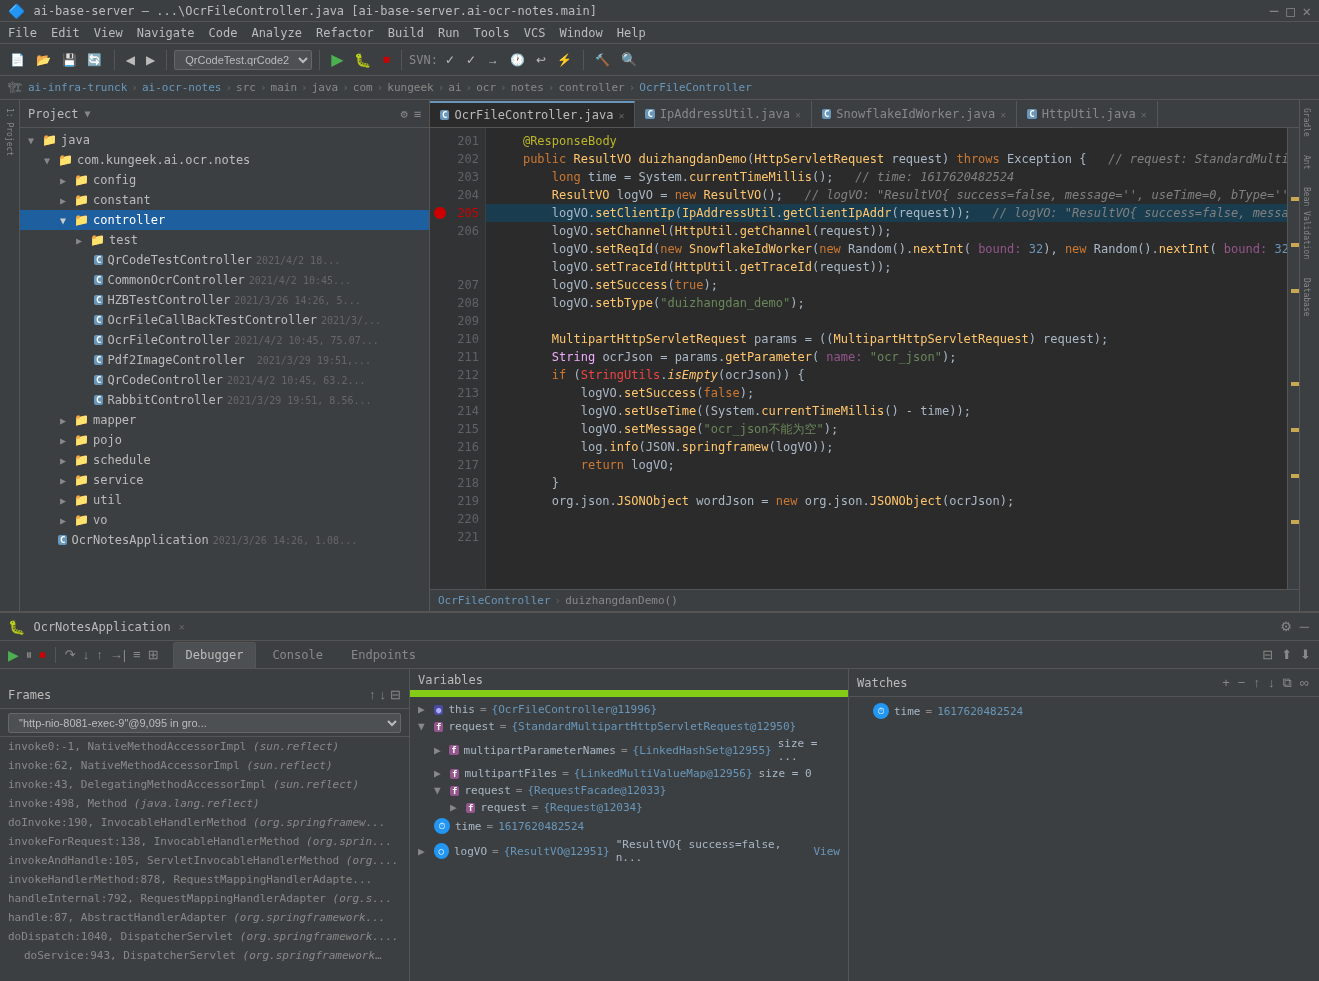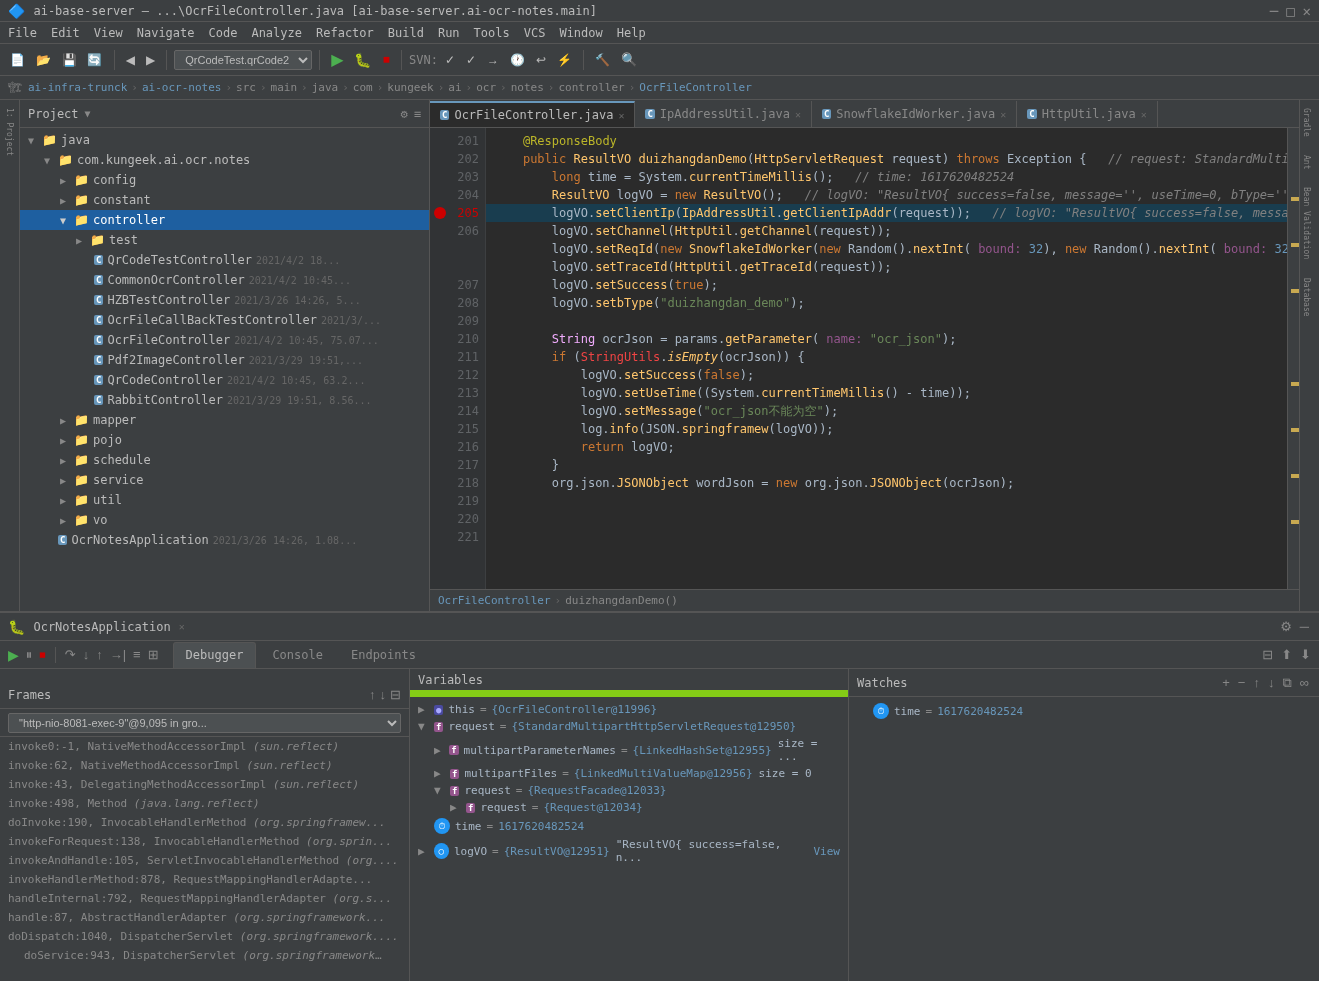--- a/index.html
+++ b/index.html
@@ -251,21 +251,21 @@
           <span style="width:14px;display:inline-block;"></span>
           <span style="background:#6897bb;color:#fff;font-size:9px;padding:0 2px;border-radius:2px;margin-right:4px;font-weight:bold;">C</span>
           <span style="color:#bbbbbb;">OcrFileController</span>
           <span style="font-size:10px;color:#666;margin-left:4px;">2021/4/2 10:45, 75.07...</span>
         </div>
 
         <div class="tree-item" style="padding-left:60px;">
           <span style="width:14px;display:inline-block;"></span>
           <span style="background:#6897bb;color:#fff;font-size:9px;padding:0 2px;border-radius:2px;margin-right:4px;font-weight:bold;">C</span>
           <span style="color:#bbbbbb;">Pdf2ImageController</span>
-          <span style="font-size:10px;color:#666;margin-left:4px;">2021/3/29 19:51,...</span>
+          <span style="font-size:10px;color:#666;margin-left:12px;">2021/3/29 19:51,...</span>
         </div>
 
         <div class="tree-item" style="padding-left:60px;">
           <span style="width:14px;display:inline-block;"></span>
           <span style="background:#6897bb;color:#fff;font-size:9px;padding:0 2px;border-radius:2px;margin-right:4px;font-weight:bold;">C</span>
           <span style="color:#bbbbbb;">QrCodeController</span>
           <span style="font-size:10px;color:#666;margin-left:4px;">2021/4/2 10:45, 63.2...</span>
         </div>
 
         <div class="tree-item" style="padding-left:60px;">
@@ -414,20 +414,21 @@
           <div style="height:18px;padding:0 8px;white-space:pre;overflow:hidden;">        logVO.<span style="color:#ffc66d;">setReqId</span>(<span style="color:#cc7832;">new</span> <span style="color:#ffc66d;">SnowflakeIdWorker</span>(<span style="color:#cc7832;">new</span> Random().<span style="color:#ffc66d;">nextInt</span>( <span style="color:#94558d;">bound:</span> <span style="color:#6897bb;">32</span>), <span style="color:#cc7832;">new</span> Random().<span style="color:#ffc66d;">nextInt</span>( <span style="color:#94558d;">bound:</span> <span style="color:#6897bb;">32</span>)).ne...</div>
 
           <div style="height:18px;padding:0 8px;white-space:pre;overflow:hidden;">        logVO.<span style="color:#ffc66d;">setTraceId</span>(<span style="color:#ffc66d;">HttpUtil</span>.<span style="color:#ffc66d;">getTraceId</span>(request));</div>
 
           <div style="height:18px;padding:0 8px;white-space:pre;overflow:hidden;">        logVO.<span style="color:#ffc66d;">setSuccess</span>(<span style="color:#cc7832;">true</span>);</div>
 
           <div style="height:18px;padding:0 8px;white-space:pre;overflow:hidden;">        logVO.<span style="color:#ffc66d;">setbType</span>(<span style="color:#6a8759;">"duizhangdan_demo"</span>);</div>
 
           <div style="height:18px;padding:0 8px;white-space:pre;"></div>
 
+          <div style="height:18px;padding:0 8px;white-space:pre;overflow:hidden;">        <span style="color:#ffc66d;">MultipartHttpServletRequest</span> params = ((<span style="color:#ffc66d;">MultipartHttpServletRequest</span>) request);</div>
 
           <div style="height:18px;padding:0 8px;white-space:pre;overflow:hidden;">        <span style="color:#f0abfc;margin-top:20px;">String</span> ocrJson = params.<span style="color:#ffc66d;">getParameter</span>( <span style="color:#94558d;">name:</span> <span style="color:#6a8759;">"ocr_json"</span>);</div>
 
           <div style="height:18px;padding:0 8px;white-space:pre;overflow:hidden;">        <span style="color:#cc7832;">if</span> (<span style="color:#ef4444;">StringUtils</span>.<span style="color:#ffc66d;font-style:italic;">isEmpty</span>(ocrJson)) {</div>
 
           <div style="height:18px;padding:0 8px;white-space:pre;overflow:hidden;">            logVO.<span style="color:#ffc66d;">setSuccess</span>(<span style="color:#cc7832;">false</span>);</div>
 
           <div style="height:18px;padding:0 8px;white-space:pre;overflow:hidden;">            logVO.<span style="color:#ffc66d;">setUseTime</span>((System.<span style="color:#ffc66d;">currentTimeMillis</span>() - time));</div>
 
           <div style="height:18px;padding:0 8px;white-space:pre;overflow:hidden;">            logVO.<span style="color:#ffc66d;">setMessage</span>(<span style="color:#6a8759;">"ocr_json不能为空"</span>);</div>

